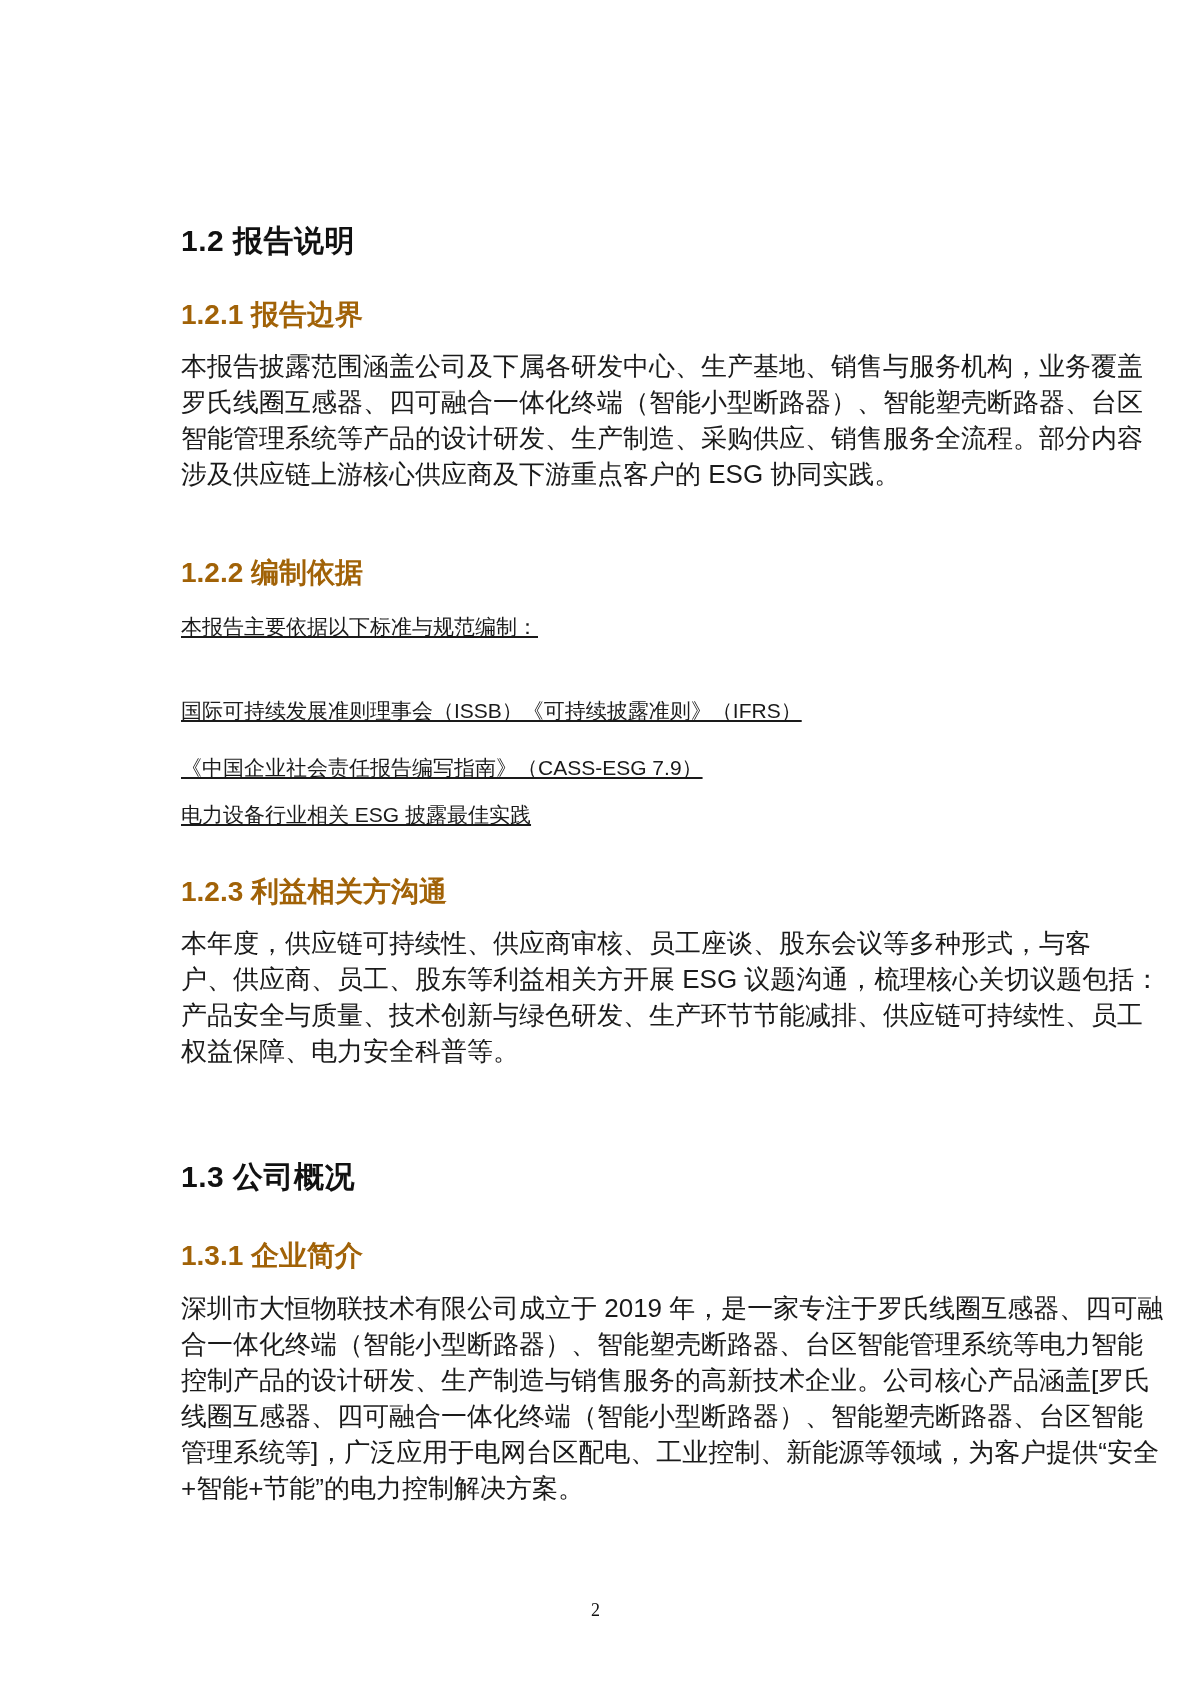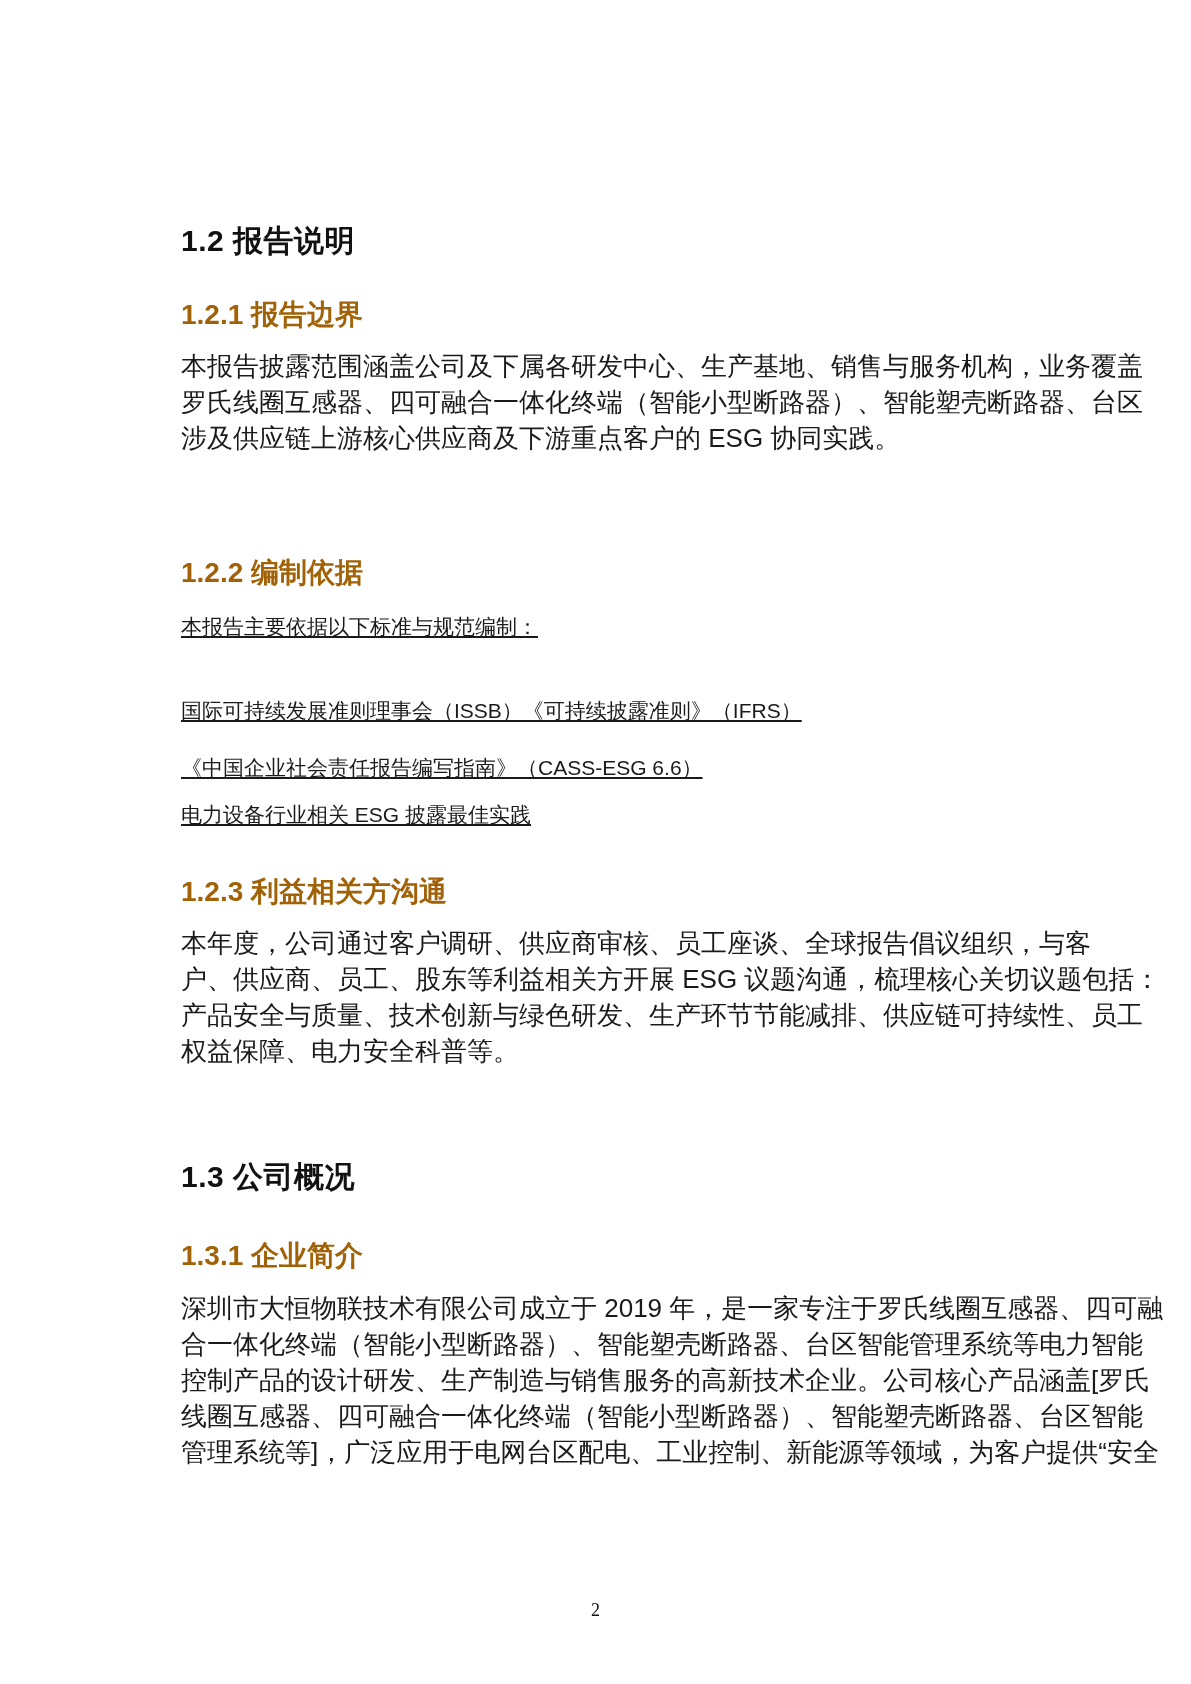--- a/index.html
+++ b/index.html
@@ -78,42 +78,44 @@
 <body>
 
 <div class="page">
 
   <h2 class="h2" style="top:221px;">1.2 报告说明</h2>
 
   <h3 class="h3" style="top:296px;">1.2.1 报告边界</h3>
   <div class="para" style="top:348px;">
     <span class="line">本报告披露范围涵盖公司及下属各研发中心、生产基地、销售与服务机构，业务覆盖</span>
     <span class="line">罗氏线圈互感器、四可融合一体化终端（智能小型断路器）、智能塑壳断路器、台区</span>
+    <span class="line">智能管理系统等产品的设计研发、生产制造、采购供应、销售服务全流程。部分内容</span>
     <span class="line">涉及供应链上游核心供应商及下游重点客户的 ESG 协同实践。</span>
   </div>
 
   <h3 class="h3" style="top:554px;">1.2.2 编制依据</h3>
   <p class="item" style="top:612px;">本报告主要依据以下标准与规范编制：</p>
   <p class="item" style="top:696px;">国际可持续发展准则理事会（ISSB）《可持续披露准则》（IFRS）</p>
-  <p class="item" style="top:753px;">《中国企业社会责任报告编写指南》（CASS-ESG 6.6）</p>
+  <p class="item" style="top:753px;">《中国企业社会责任报告编写指南》（CASS-ESG 7.9）</p>
   <p class="item" style="top:800px;">电力设备行业相关 ESG 披露最佳实践</p>
 
   <h3 class="h3" style="top:873px;">1.2.3 利益相关方沟通</h3>
   <div class="para" style="top:925px;">
-    <span class="line">本年度，公司通过客户调研、供应商审核、员工座谈、全球报告倡议组织，与客</span>
+    <span class="line">本年度，供应链可持续性、供应商审核、员工座谈、股东会议等多种形式，与客</span>
     <span class="line">户、供应商、员工、股东等利益相关方开展 ESG 议题沟通，梳理核心关切议题包括：</span>
     <span class="line">产品安全与质量、技术创新与绿色研发、生产环节节能减排、供应链可持续性、员工</span>
     <span class="line">权益保障、电力安全科普等。</span>
   </div>
 
   <h2 class="h2" style="top:1157px;">1.3 公司概况</h2>
 
   <h3 class="h3" style="top:1237px;">1.3.1 企业简介</h3>
   <div class="para" style="top:1290px;">
     <span class="line">深圳市大恒物联技术有限公司成立于 2019 年，是一家专注于罗氏线圈互感器、四可融</span>
     <span class="line">合一体化终端（智能小型断路器）、智能塑壳断路器、台区智能管理系统等电力智能</span>
     <span class="line">控制产品的设计研发、生产制造与销售服务的高新技术企业。公司核心产品涵盖[罗氏</span>
     <span class="line">线圈互感器、四可融合一体化终端（智能小型断路器）、智能塑壳断路器、台区智能</span>
     <span class="line">管理系统等]，广泛应用于电网台区配电、工业控制、新能源等领域，为客户提供“安全</span>
+    <span class="line">+智能+节能”的电力控制解决方案。</span>
   </div>
 
   <div class="page-number">2</div>
 </div>
 
 </body></html>

